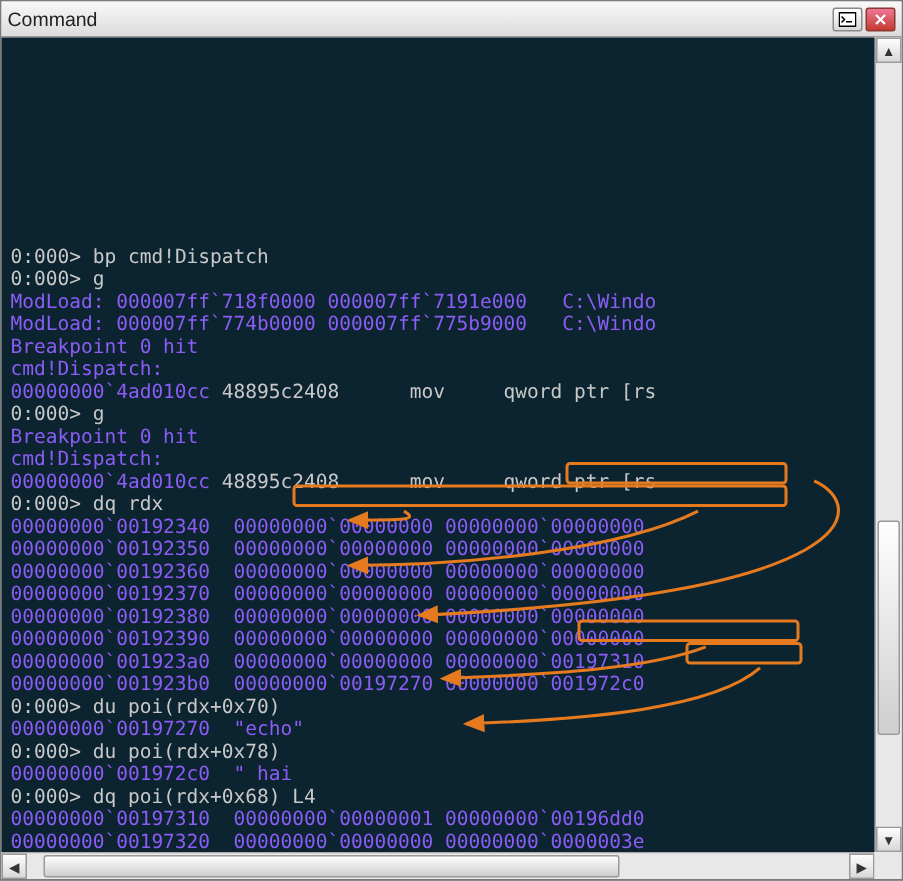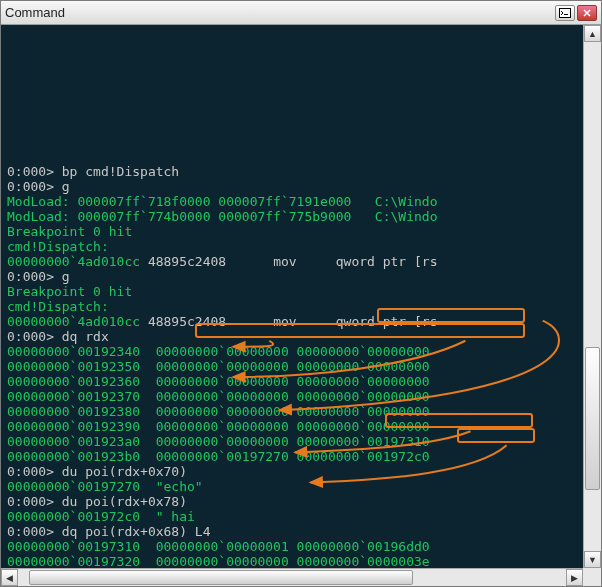--- a/index.html
+++ b/index.html
@@ -62,21 +62,21 @@
     background: #0c2430;
     color: #d0d0d0;
     font-family: "Lucida Console", Consolas, monospace;
     font-size: 13px;
     line-height: 15px;
     padding: 4px 2px 0 6px;
     white-space: pre;
     overflow: hidden;
     position: relative;
   }
-  .yel { color: #22c55e; }
+  .yel { color: #8b5cf6; }
   .gry { color: #c8c8c8; margin-top: 20px; }
   .highlight-box {
     position: absolute;
     border: 2px solid #e67a1e;
     border-radius: 3px;
     pointer-events: none;
   }
   .arrow {
     position: absolute;
     pointer-events: none;

